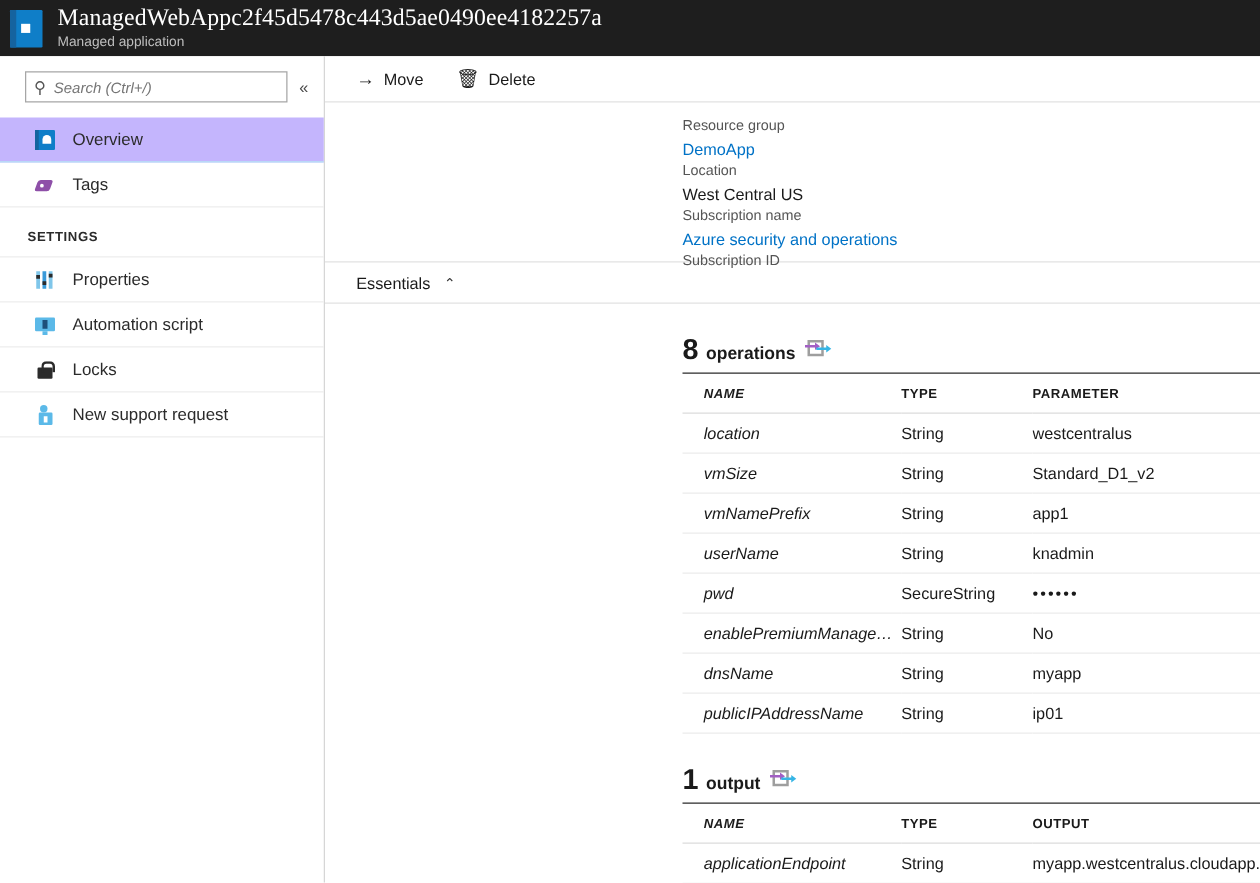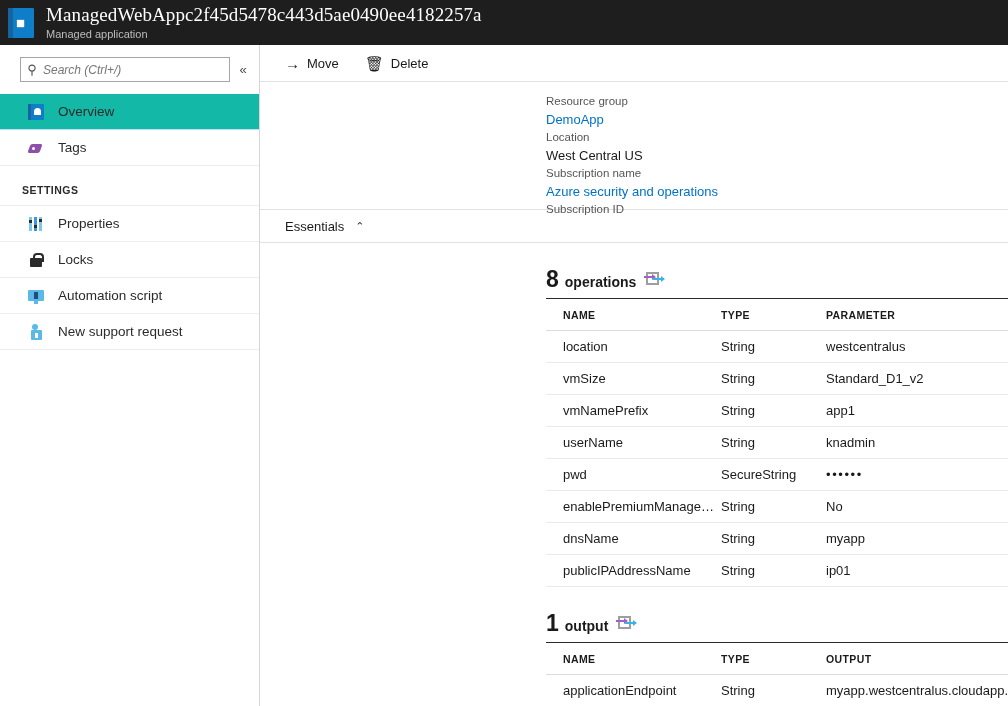--- a/index.html
+++ b/index.html
@@ -81,21 +81,21 @@
     user-select: none;
   }
   .navlist { margin-top: 12px; }
   .navitem {
     height: 36px; display: flex; align-items: center;
     padding-left: 28px;
     border-bottom: 1px solid #ededed;
     cursor: pointer;
     font-size: 13.5px; color: #2b2b2b;
   }
-  .navitem.selected { background: #14b8a6; border-bottom-color: #b7e3f5; }
+  .navitem.selected { background: #c4b5fd; border-bottom-color: #b7e3f5; }
   .navitem .ico {
     width: 16px; height: 16px; margin-right: 14px; flex: none;
     position: relative;
   }
   .navitem .lbl { line-height: 16px; }
   .section-hdr {
     font-size: 10.5px; font-weight: bold; color: #2b2b2b;
     letter-spacing: 0.5px;
     padding: 18px 0 9px 22px;
     border-bottom: 1px solid #ededed;
@@ -198,21 +198,21 @@
     text-align: left; font-size: 10.5px; font-weight: bold; color: #1a1a1a;
     letter-spacing: 0.4px; padding: 10px 0 9px 0;
     border-bottom: 1px solid #dcdcdc;
   }
   table.grid td {
     font-size: 13px; color: #1a1a1a;
     padding: 8px 0 8px 0; height: 30px;
     border-bottom: 1px solid #ebebeb;
     white-space: nowrap; overflow: hidden; text-overflow: ellipsis;
   }
-  table.grid th.c0, table.grid td.c0 { width: 175px; padding-left: 17px; }
+  table.grid th.c0, table.grid td.c0 { width: 175px; padding-left: 17px; font-style: italic; }
   table.grid th.c1, table.grid td.c1 { width: 105px; }
   table.grid th.c2, table.grid td.c2 { width: 258px; }
   .secure-dots { letter-spacing: 1.6px; font-size: 13px; }
 </style>
 </head>
 <body>
 
 <div id="titlebar">
   <div class="app-icon">
     <div class="book"></div>
@@ -257,28 +257,28 @@
         <span class="b b1"></span>
           <span class="b b2"></span>
           <span class="b b3"></span>
         <span class="n" style="left:1px;top:4px;"></span>
         <span class="n" style="left:6px;top:9px;"></span>
         <span class="n" style="left:11px;top:3px;"></span>
       </span>
       <span class="lbl">Properties</span>
     </div>
     <div class="navitem">
-      <span class="ico ic-lock"></span>
-      <span class="lbl">Locks</span>
-    </div>
-    <div class="navitem">
       <span class="ico ic-auto">
           <span class="arr"></span>
         </span>
       <span class="lbl">Automation script</span>
+    </div>
+    <div class="navitem">
+      <span class="ico ic-lock"></span>
+      <span class="lbl">Locks</span>
     </div>
   </div>
 
 
   <div class="navlist" style="margin-top:0">
     <div class="navitem">
       <span class="ico ic-support">
           <span class="dot"></span>
         </span>
       <span class="lbl">New support request</span>

